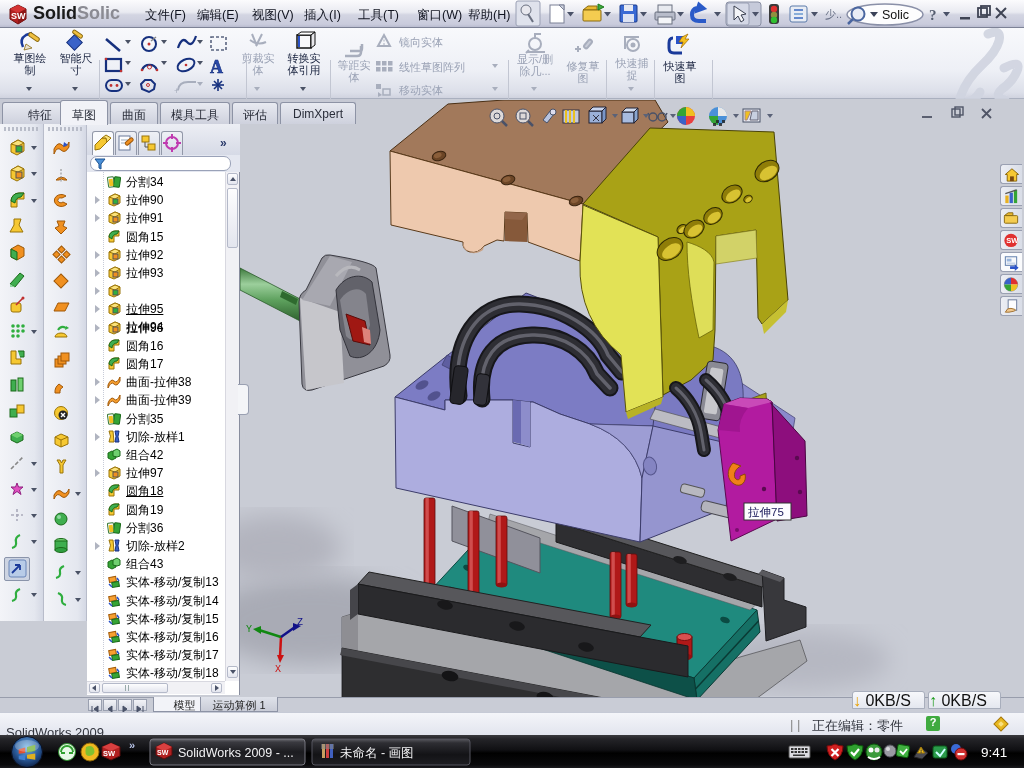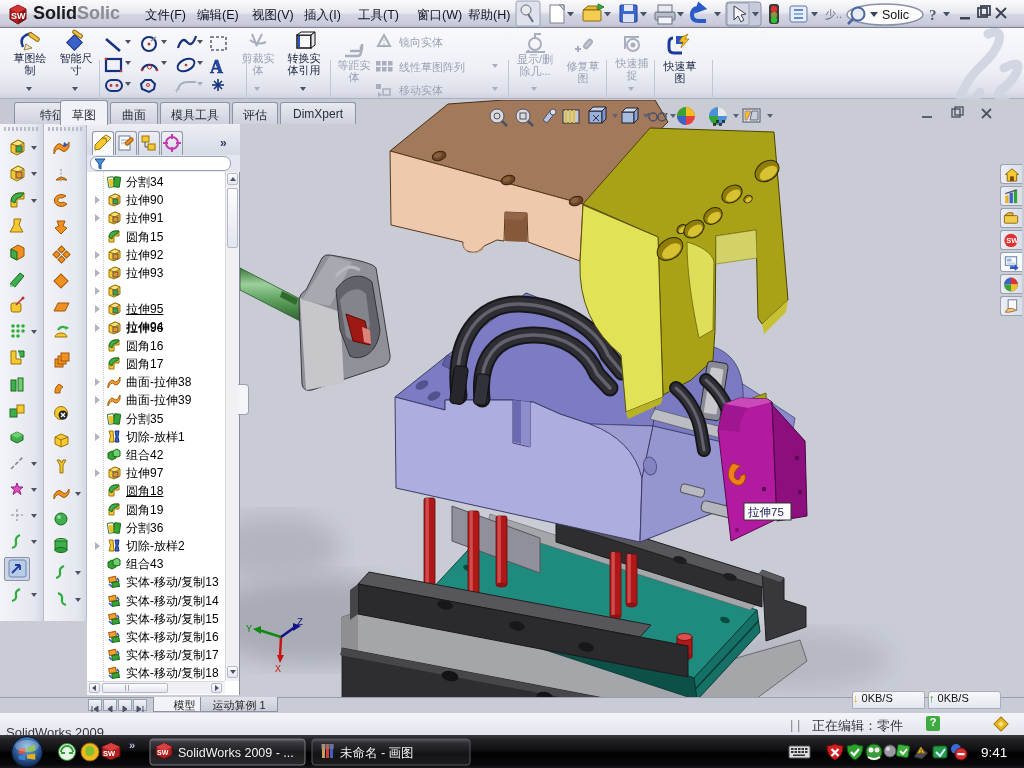--- a/index.html
+++ b/index.html
@@ -63,21 +63,21 @@
 
 
 #btabs { left:0; top:697px; width:1024px; height:15px; background:#c9ccd6; border-top:1px solid #989dac;}
 .btab { position:absolute; top:697px; height:15px; font-size:11px; color:#222; text-align:center;
   background:linear-gradient(#dfe2ea,#c9ccd7); border:1px solid #8d93a5; border-top:none; padding-top:1px;}
 .btab.active { background:#f2f3f8; }
 .navb { position:absolute; top:699px; width:14px; height:12px; background:linear-gradient(#f2f3f7,#d6d9e3); border:1px solid #9aa0b0; }
 #statusbar { left:0; top:712px; width:1024px; height:23px;
   background:linear-gradient(#f4f5f9,#e2e5ee); border-top:1px solid #c6cad6; font-size:13px; color:#33363f; }
 .kbs { position:absolute; top:691px; height:18px; width:73px; background:linear-gradient(#f7f8fb,#e4e7ef);
-  border:1px solid #a8aebc; border-radius:3px 3px 0 0; font-size:11px; color:#111; }
+  border:1px solid #a8aebc; border-radius:3px 3px 0 0; font-size:16px; color:#111; }
 
 
 #taskbar { left:0; top:735px; width:1024px; height:33px;
   background:linear-gradient(#3a3a3e 0%, #242428 12%, #101013 45%, #000 55%, #0a0a0c 90%, #1a1a1e 100%); }
 </style>
 </head>
 <body>
 <div id="root">
 
   <div id="titlebar" class="abs"></div>
@@ -304,21 +304,21 @@
   <div class="vsep" style="left:99px;"></div>
   <div class="vsep" style="left:246px;"></div>
   <div class="vsep" style="left:330px;"></div>
   <div class="vsep" style="left:508px;"></div>
   <div class="vsep" style="left:606px;"></div>
   <div class="vsep" style="left:654px;"></div>
   <div class="vsep" style="left:712px;"></div>
   </div>
 
   <div id="tabrow" class="abs"></div>
-  <div class="tab" style="left:14px;width:76px;">特征</div>
+  <div class="tab" style="left:2px;width:76px;">特征</div>
   <div class="tab" style="left:110px;width:48px;">曲面</div>
   <div class="tab" style="left:160px;width:70px;">模具工具</div>
   <div class="tab" style="left:232px;width:46px;">评估</div>
   <div class="tab" style="left:280px;width:76px;">DimXpert</div>
   <div class="tab active" style="left:60px;width:48px;">草图</div>
 
   <div id="viewport" class="abs" style="left:0;top:124px;width:1024px;height:573px;background:#c9ccd5;"></div>
   <div class="abs" style="left:356px;top:100px;width:668px;height:24px;background:#c9ccd5;"></div>
   <div id="modelsvg" class="abs" style="left:238px;top:100px;width:786px;height:597px;"><svg width="786" height="597" viewBox="0 0 786 597">
 <defs>

